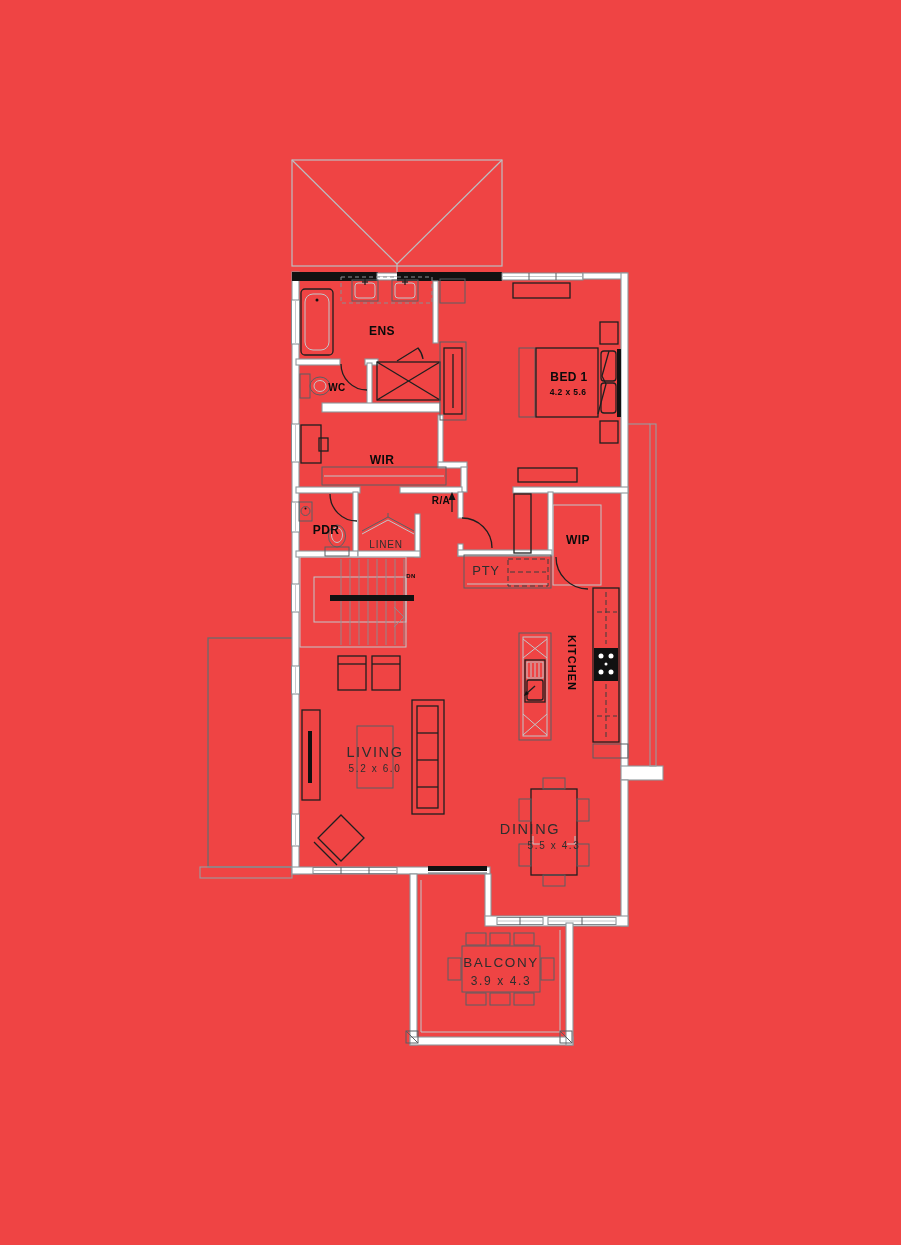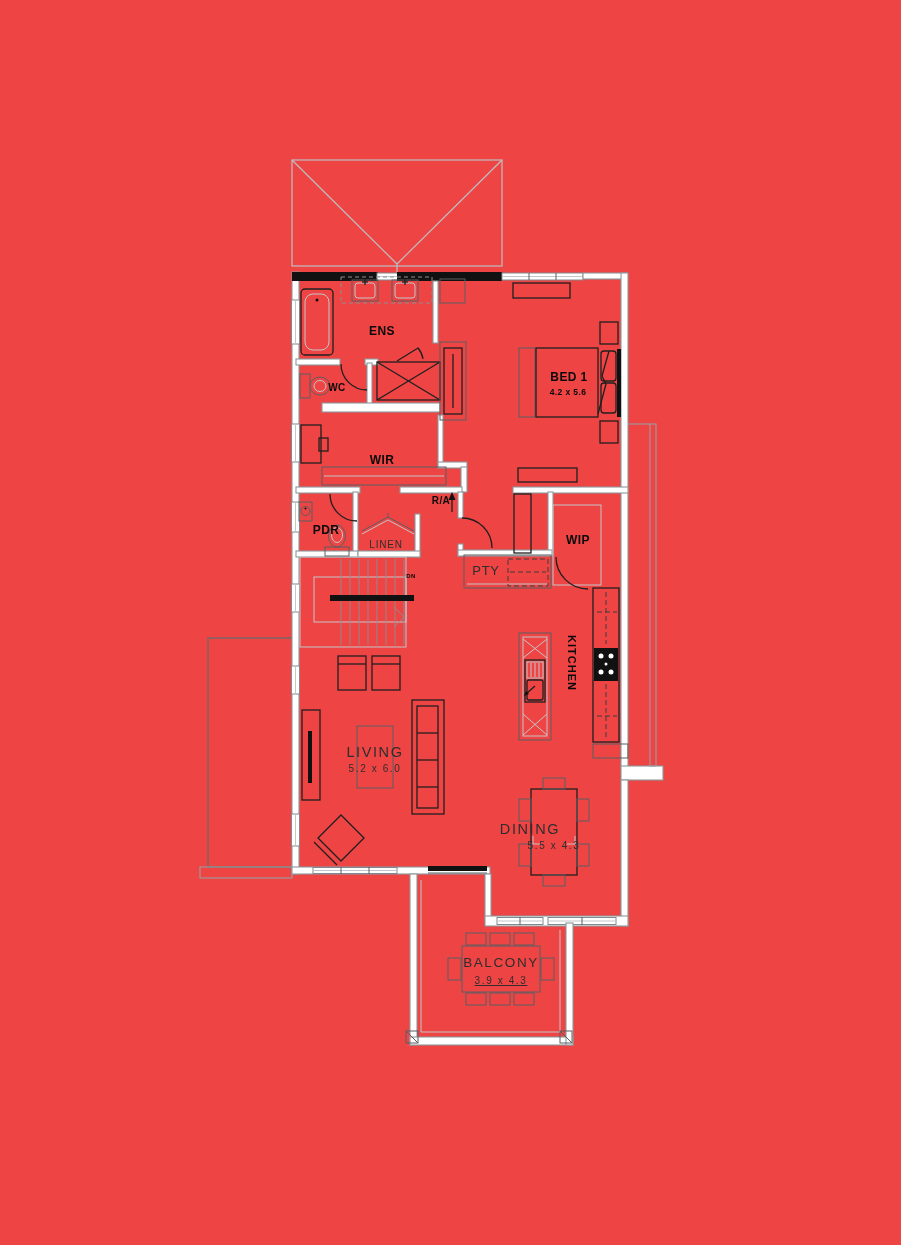--- a/index.html
+++ b/index.html
@@ -327,15 +327,15 @@
   <div class="lbl b" style="left:441px;top:501px;font-size:10px;">R/A</div>
   <div class="lbl b" style="left:578px;top:540px;font-size:12px;">WIP</div>
   <div class="lbl l" style="left:486px;top:570px;font-size:13px;letter-spacing:0.8px;">PTY</div>
   <div class="lbl b vert" style="left:571px;top:663px;font-size:11px;letter-spacing:1px;">KITCHEN</div>
   <div class="lbl b" style="left:411px;top:576px;font-size:6px;">DN</div>
   <div class="lbl l" style="left:375px;top:752px;font-size:14.5px;">LIVING</div>
   <div class="lbl l" style="left:375px;top:769px;font-size:10px;">5.2 x 6.0</div>
   <div class="lbl l" style="left:530px;top:829px;font-size:14.5px;">DINING</div>
   <div class="lbl l" style="left:554px;top:846px;font-size:10px;">5.5 x 4.3</div>
   <div class="lbl l" style="left:501px;top:963px;font-size:13.5px;">BALCONY</div>
-  <div class="lbl l" style="left:501px;top:981px;font-size:10px;text-decoration:underline;">3.9 x 4.3</div>
+  <div class="lbl l" style="left:501px;top:981px;font-size:12px;">3.9 x 4.3</div>
 
 </div>
 
 </body></html>

